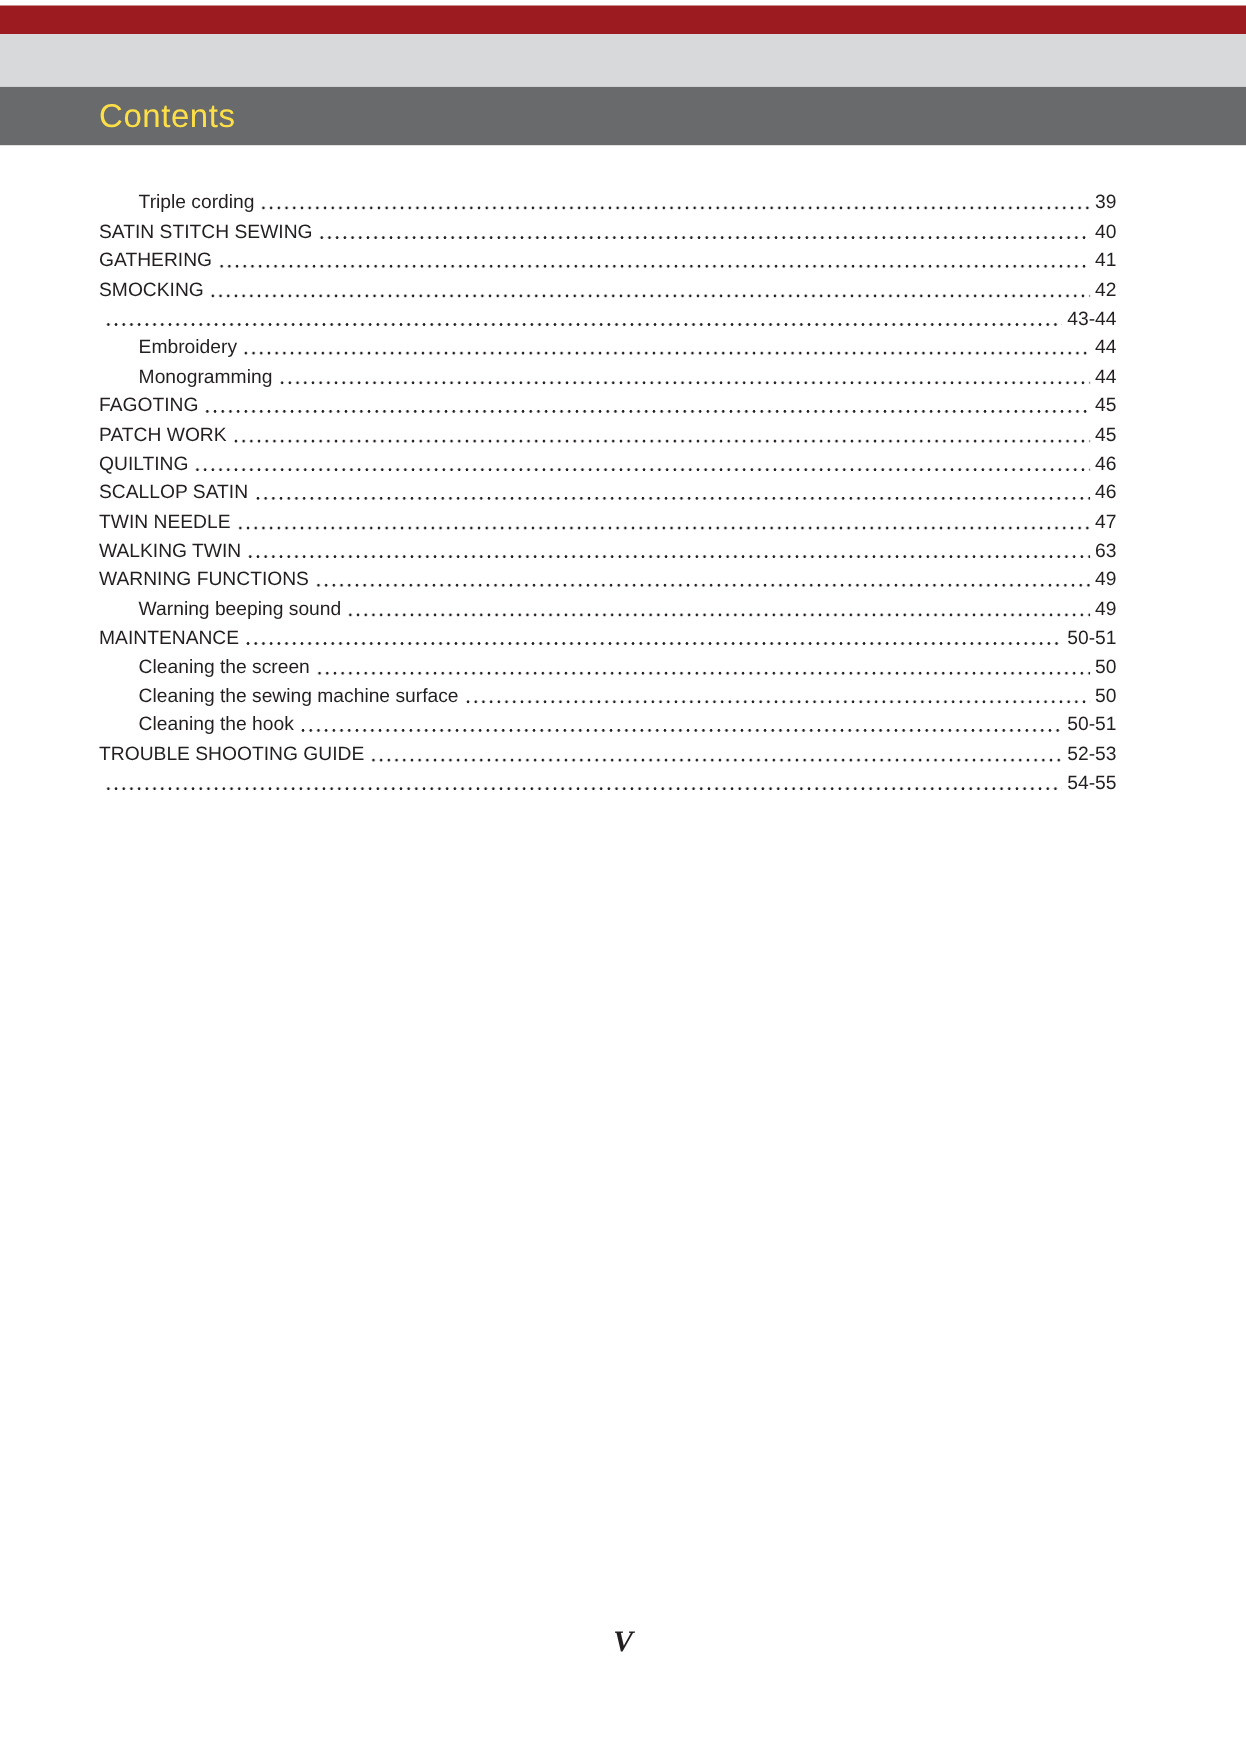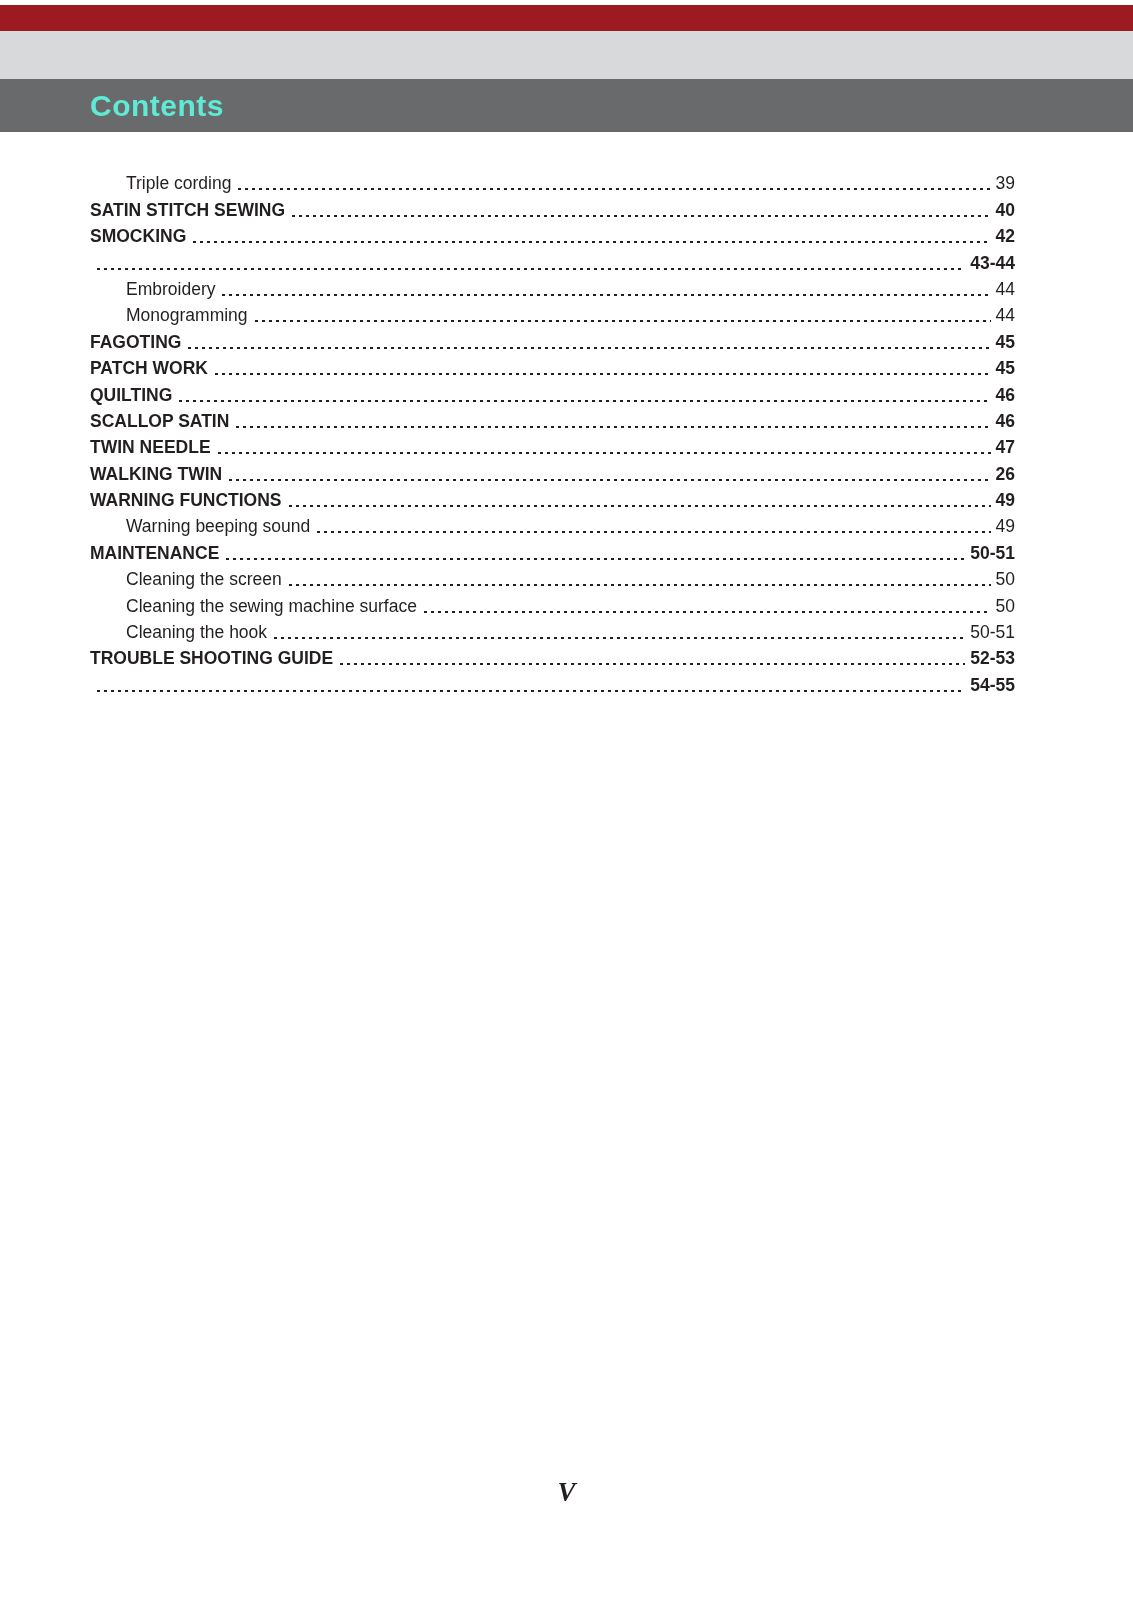--- a/index.html
+++ b/index.html
@@ -29,37 +29,37 @@
   }
   .header-bar {
     height: 53px;
     background: #696a6c;
     display: flex;
     align-items: center;
     padding-left: 90px;
     box-sizing: border-box;
   }
   .header-title {
-    color: #5eead4;
-    font-weight: bold;
+    color: #fde047;
+    font-weight: normal;
     font-size: 30px;
     letter-spacing: 0.5px;
   }
   .toc {
     margin: 36px 118px 12px 90px;
   }
   .toc-row {
     display: flex;
     align-items: flex-end;
     height: 26.4px;
     font-size: 17.5px;
     line-height: 22px;
   }
   .toc-row.main {
-    font-weight: bold;
+    font-weight: normal;
     justify-content: center;
   }
   .toc-row.sub {
     padding-left: 36px;
     font-weight: normal;
   }
   .toc-label {
     white-space: nowrap;
   }
   .leader {
@@ -105,20 +105,25 @@
     <span class="toc-label">Triple cording</span>
     <span class="leader"></span>
     <span class="toc-page">39</span>
   </div>
     <div class="toc-row main">
     <span class="toc-label">SATIN STITCH SEWING</span>
     <span class="leader"></span>
     <span class="toc-page">40</span>
   </div>
     <div class="toc-row main">
+    <span class="toc-label">GATHERING</span>
+    <span class="leader"></span>
+    <span class="toc-page">41</span>
+  </div>
+    <div class="toc-row main">
     <span class="toc-label">SMOCKING</span>
     <span class="leader"></span>
     <span class="toc-page">42</span>
   </div>
     <div class="toc-row main">
     <span class="leader"></span>
     <span class="toc-page">43-44</span>
   </div>
     <div class="toc-row sub">
     <span class="toc-label">Embroidery</span>
@@ -151,21 +156,21 @@
     <span class="toc-page">46</span>
   </div>
     <div class="toc-row main">
     <span class="toc-label">TWIN NEEDLE</span>
     <span class="leader"></span>
     <span class="toc-page">47</span>
   </div>
     <div class="toc-row main">
     <span class="toc-label">WALKING TWIN</span>
     <span class="leader"></span>
-    <span class="toc-page">26</span>
+    <span class="toc-page">63</span>
   </div>
     <div class="toc-row main">
     <span class="toc-label">WARNING FUNCTIONS</span>
     <span class="leader"></span>
     <span class="toc-page">49</span>
   </div>
     <div class="toc-row sub">
     <span class="toc-label">Warning beeping sound</span>
     <span class="leader"></span>
     <span class="toc-page">49</span>

